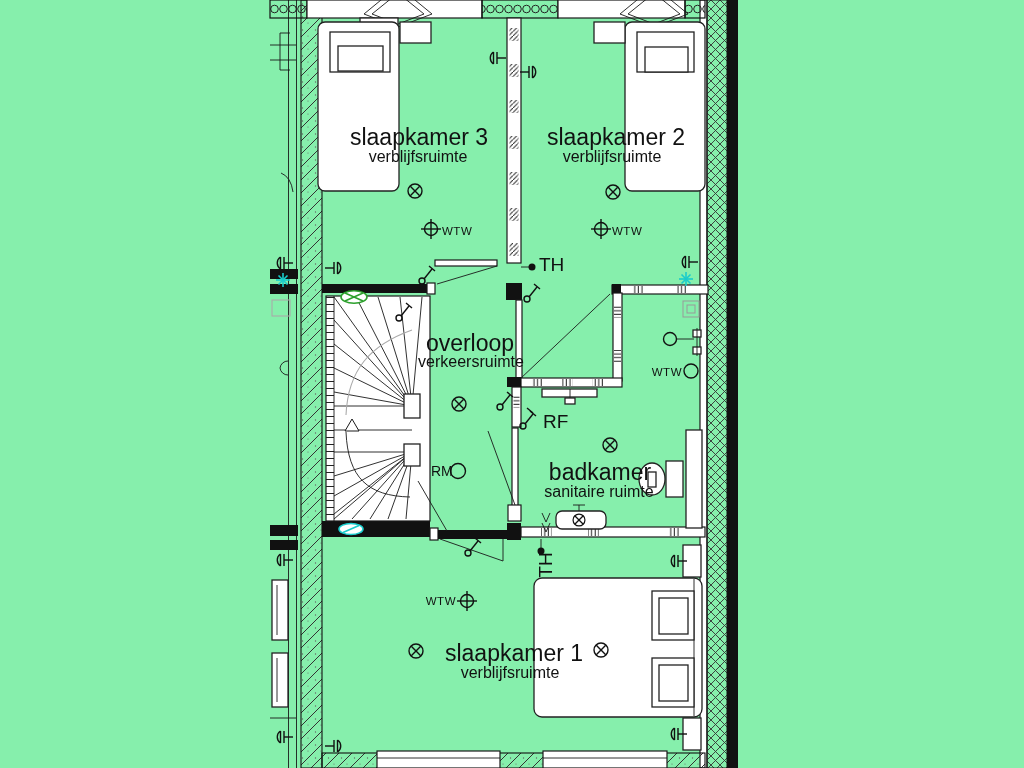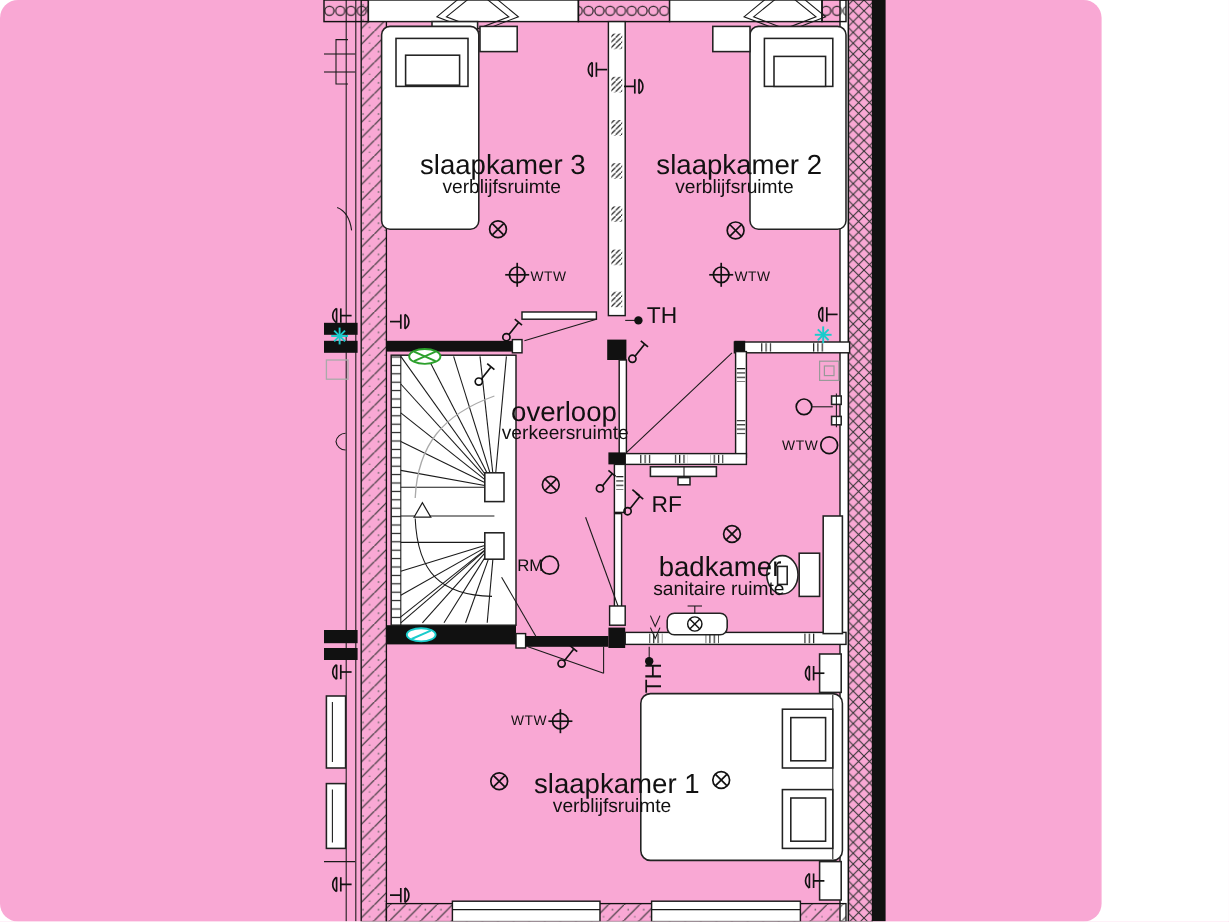--- a/index.html
+++ b/index.html
@@ -1,17 +1,17 @@
 <!DOCTYPE html>
 <html><head>
 <meta charset="utf-8">
 <style>
   html,body{margin:0;padding:0;background:#ffffff;}
-  .canvas{position:relative;width:918px;height:768px;background:#f9a8d4;overflow:hidden;
-          font-family:"Liberation Sans", sans-serif;border-radius:15px;}
+  .canvas{position:relative;width:1024px;height:768px;background:#86efac;overflow:hidden;
+          font-family:"Liberation Sans", sans-serif;}
   svg{display:block;}
   .thin{stroke:#1a1a1a;stroke-width:0.9;fill:none;}
   .wall{fill:#ffffff;stroke:#1a1a1a;stroke-width:1.2;}
   .blk{fill:#111111;stroke:none;}
   .furn{fill:#ffffff;stroke:#222222;stroke-width:1.3;}
   .sym{stroke:#111111;stroke-width:1.4;fill:none;}
   .gray{stroke:#aaaaaa;stroke-width:1.1;fill:none;}
   .lgray{stroke:#999999;stroke-width:1;fill:none;}
   .cyan{stroke:#19cccc;stroke-width:1.6;fill:none;}
   .green{stroke:#2ca02c;stroke-width:1.6;fill:none;}

